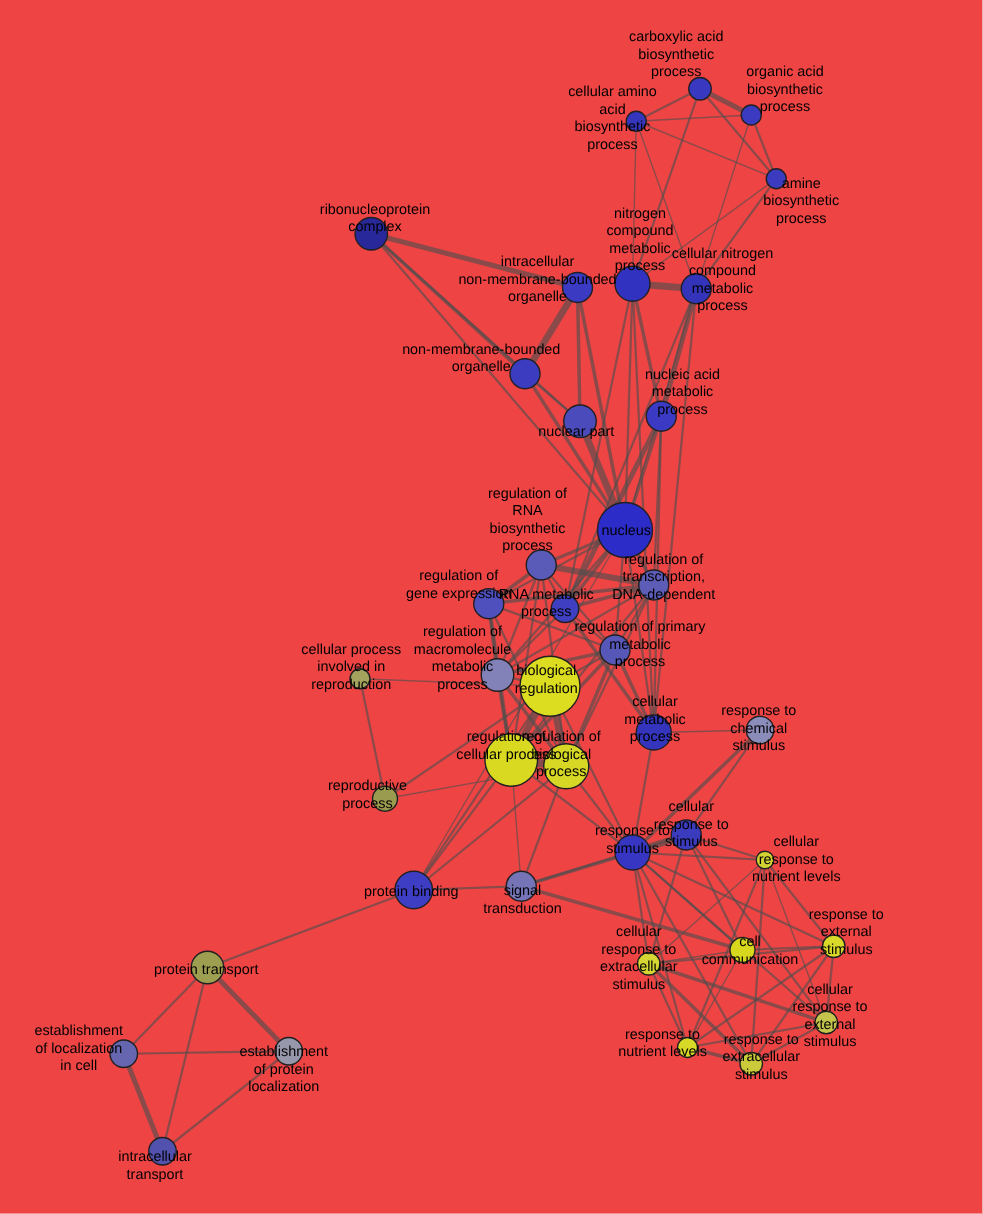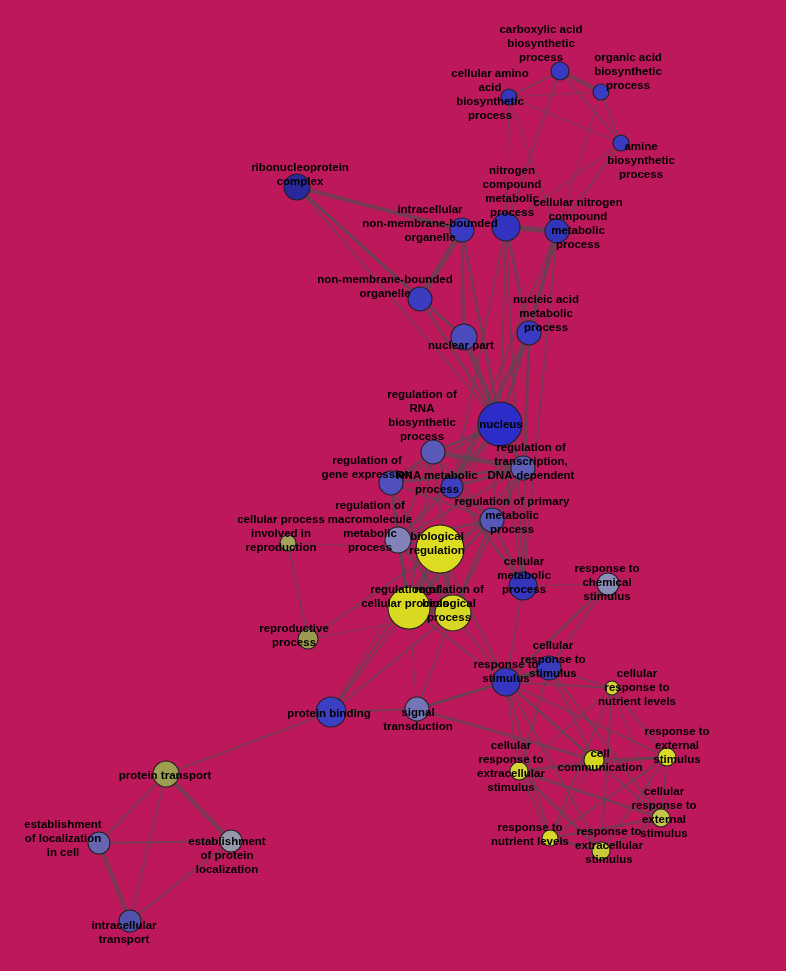--- a/index.html
+++ b/index.html
@@ -1,18 +1,18 @@
 <!DOCTYPE html>
 <html><head>
 <meta charset="utf-8">
 <style>
   html, body { margin: 0; padding: 0; background: #ffffff; }
   .canvas-wrap {
     width: 786px; height: 971px;
-    position: relative; background: #be185d; overflow: hidden; font-weight: bold;
+    position: relative; background: #ef4444; overflow: hidden;
   }
   svg text {
     font-family: "Liberation Sans", "DejaVu Sans", sans-serif;
     fill: #000000;
   }
 </style>
 </head>
 <body>
 
 <div class="canvas-wrap">

